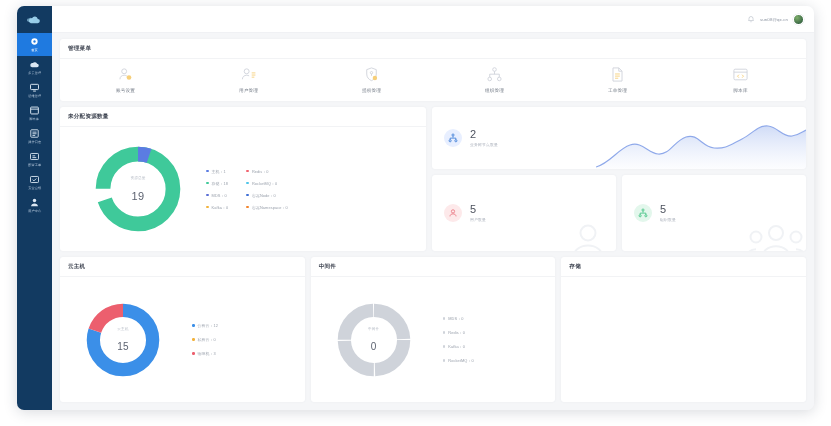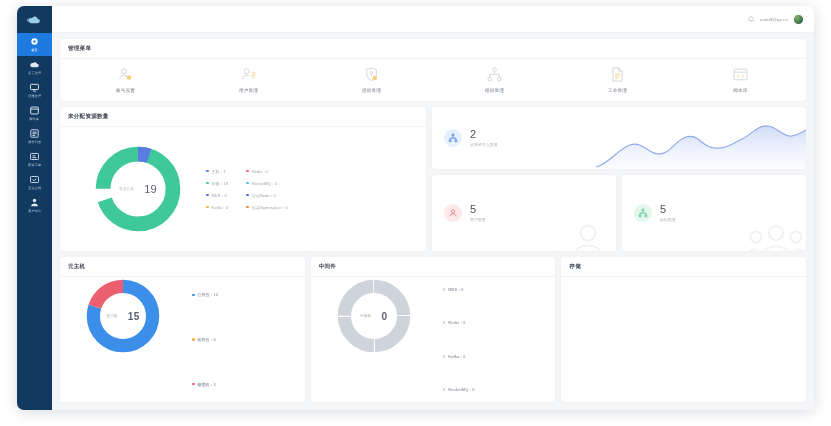--- a/index.html
+++ b/index.html
@@ -143,21 +143,21 @@
 
   
   .row2 { display: flex; gap: 6px; height: 144px; }
   .unalloc { width: 366px; flex: 0 0 366px; display: flex; flex-direction: column; }
   .unalloc-body { flex: 1; display: flex; align-items: center; padding: 0 6px; }
 
   .donut-wrap { position: relative; width: 92px; height: 92px; margin-left: 26px; }
   .donut-wrap.small { width: 78px; height: 78px; }
   .donut-center {
     position: absolute; inset: 0;
-    display: flex; flex-direction: row;
+    display: flex; flex-direction: column;
     align-items: center; justify-content: center;
     gap: 10px;
   }
   .donut-cap { font-size: 3.6px; color: #b4bac4; letter-spacing: .2px; }
   .donut-val { font-size: 11px; color: #5c6270; letter-spacing: .3px; }
   .donut-val.sm { font-size: 10px; }
 
   .legend-box {
     margin-left: 22px;
     display: grid;
@@ -198,21 +198,21 @@
   .ghost {
     position: absolute; right: 8px; bottom: -8px;
     width: 40px; height: 40px; color: #f0f2f5;
   }
   .ghost svg { width: 100%; height: 100%; display: block; }
   .ghost.two { right: 2px; width: 56px; height: 40px; }
 
   
   .row3 { display: flex; gap: 6px; flex: 1; min-height: 0; }
   .mini { flex: 1; display: flex; flex-direction: column; min-width: 0; }
-  .mini-body { flex: 1; display: flex; padding: 0 6px; font-weight: bold; }
+  .mini-body { flex: 1; display: flex; align-items: center; padding: 0 6px; }
   .mini .donut-wrap { margin-left: 18px; }
 </style>
 </head>
 <body>
 
 <div id="app">
   <div class="frame">
 
     <div class="sidebar">
       <div class="logo">

